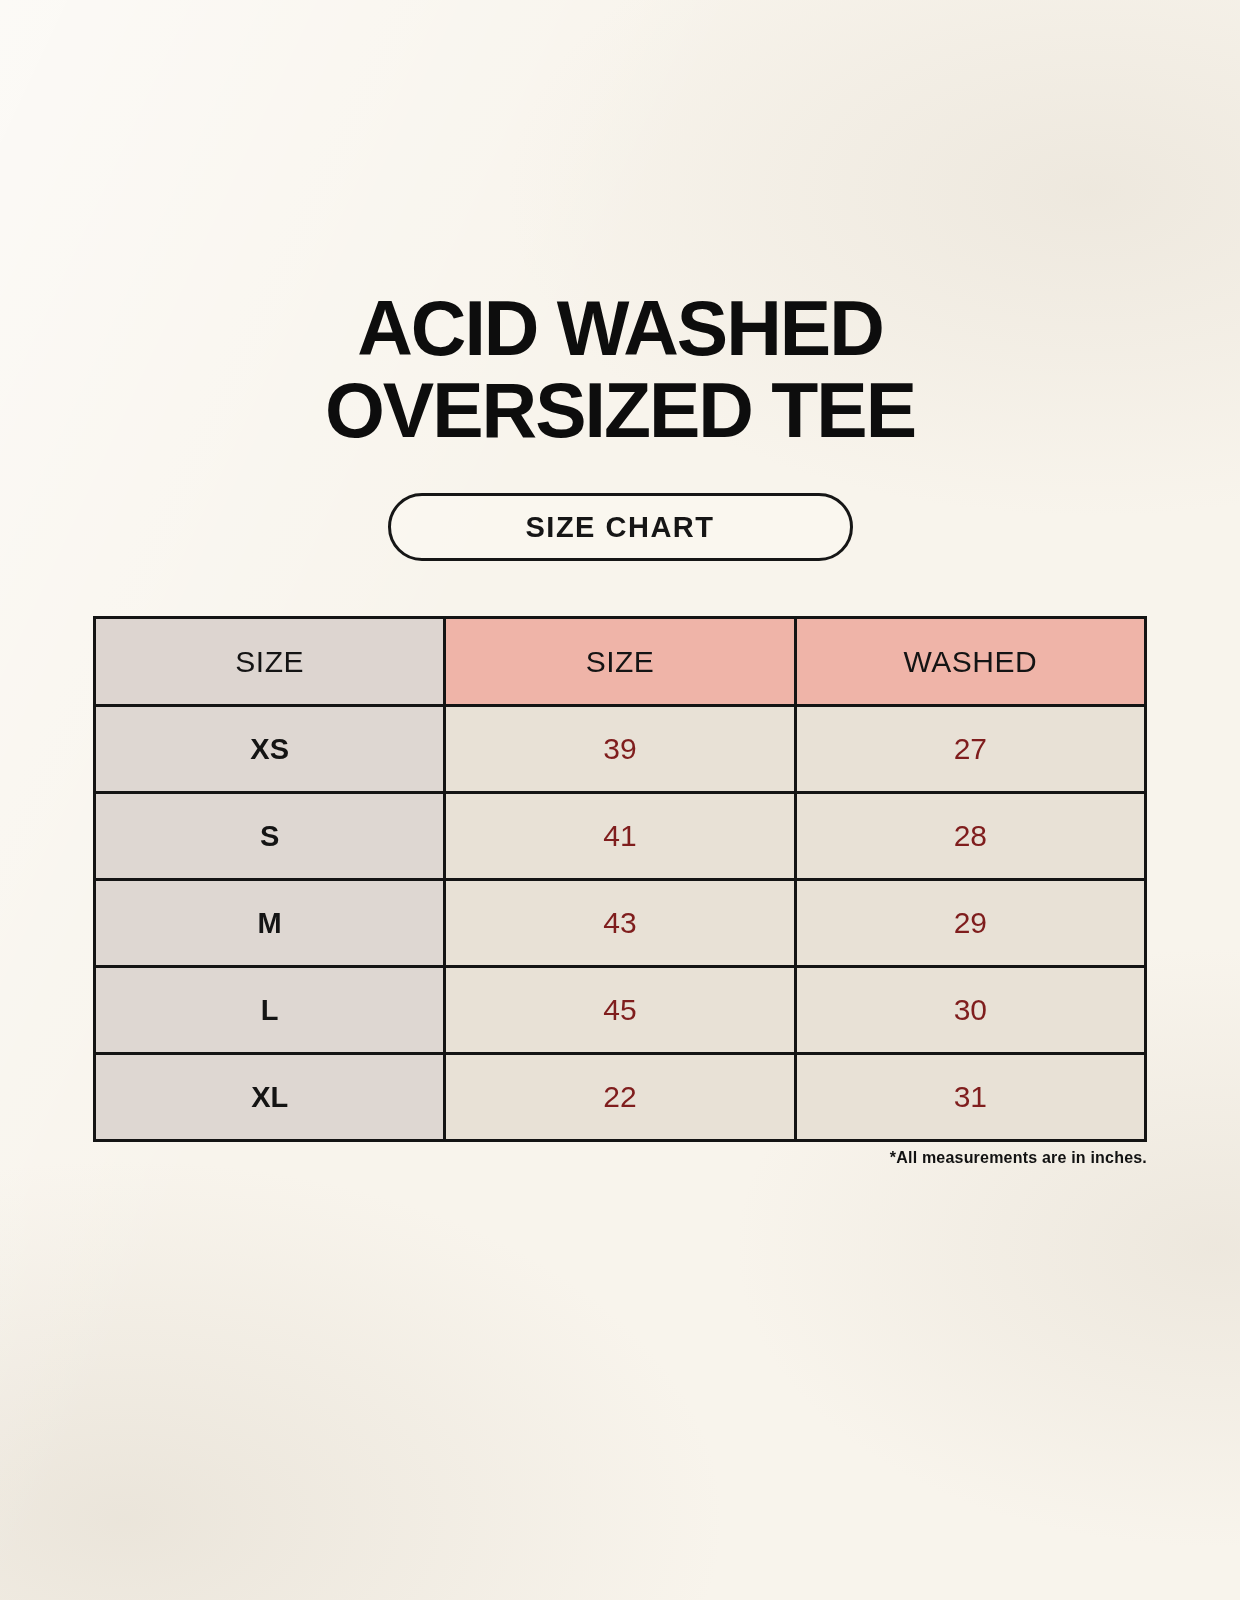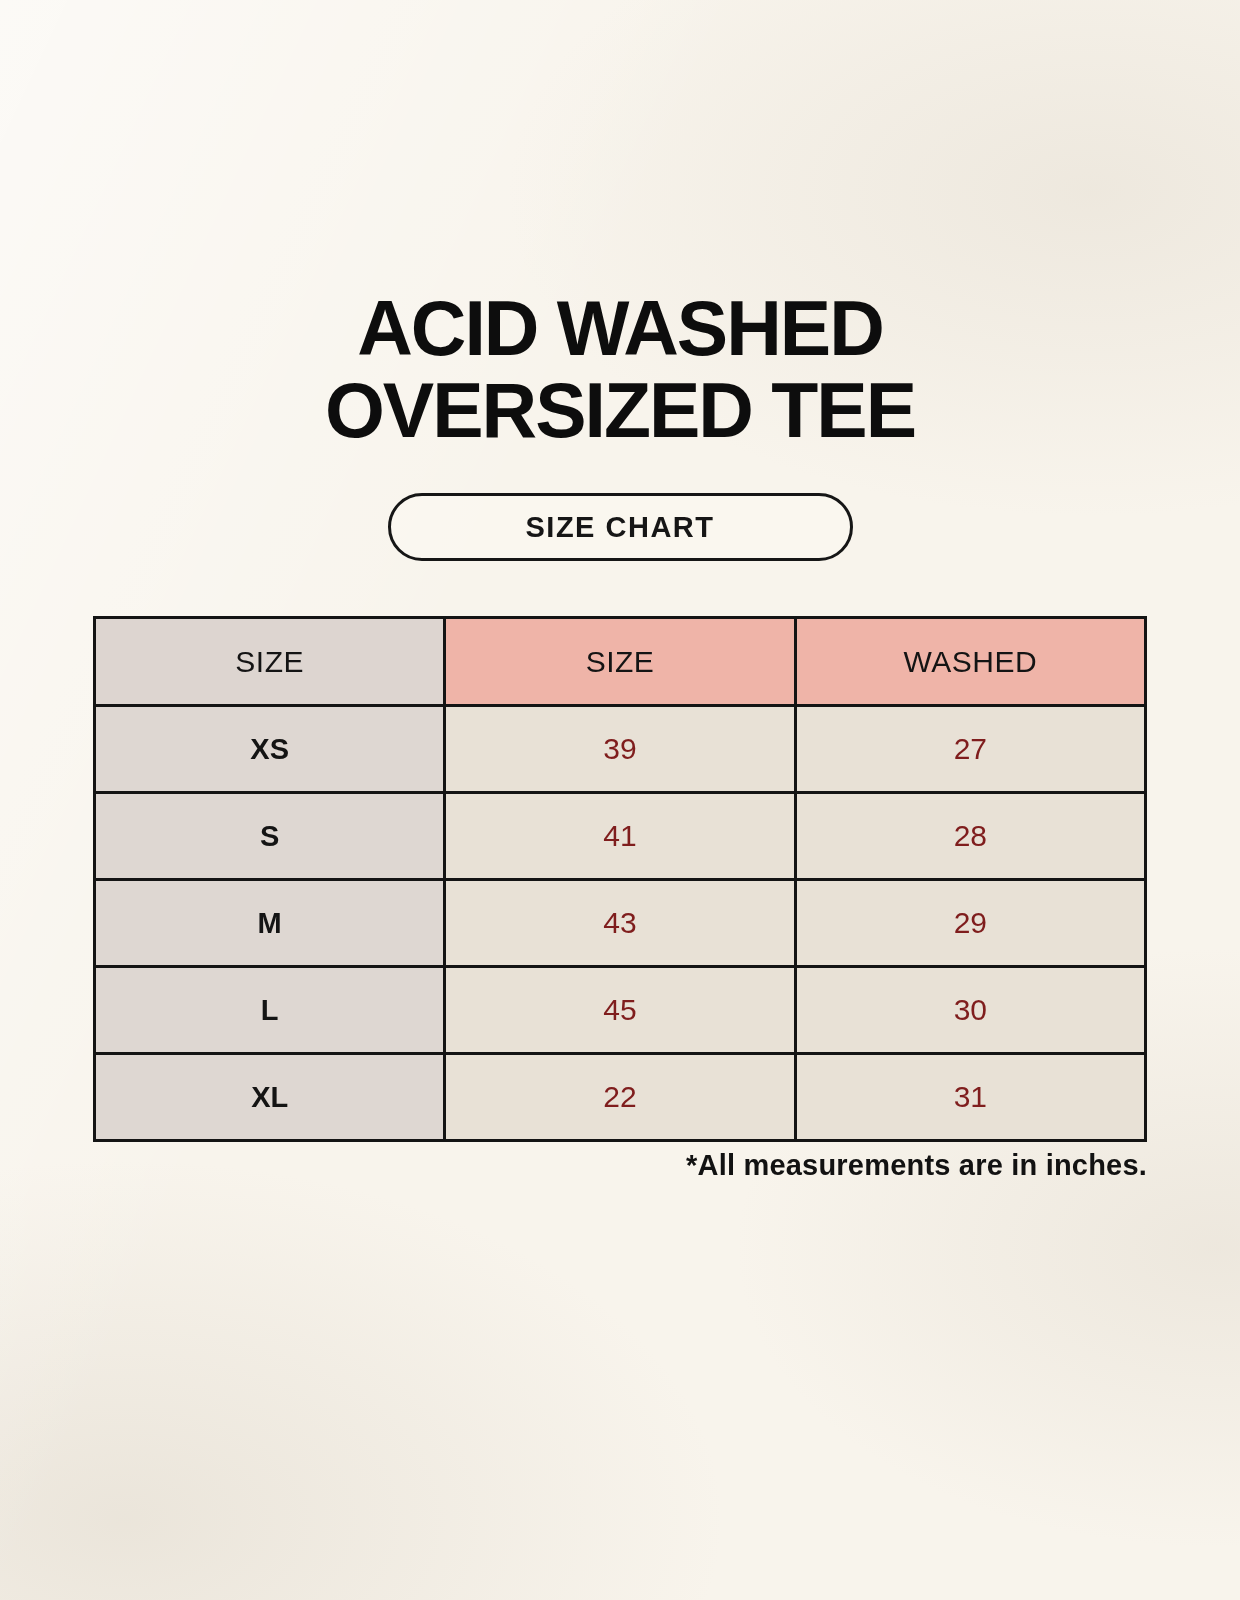--- a/index.html
+++ b/index.html
@@ -75,21 +75,21 @@
   }
   td.size-value{
     background:var(--row-value-bg);
     font-size:30px; font-weight:400;
     color:#7f1d1d;
   }
   .footnote{
     width:1054px;
     margin-top:7px;
     text-align:right;
-    font-size:29px;
+    font-size:16px;
     font-weight:600;
     letter-spacing:0.2px;
     color:#121212;
   }
 </style>
 </head>
 <body>
 
 <div class="page">
 

